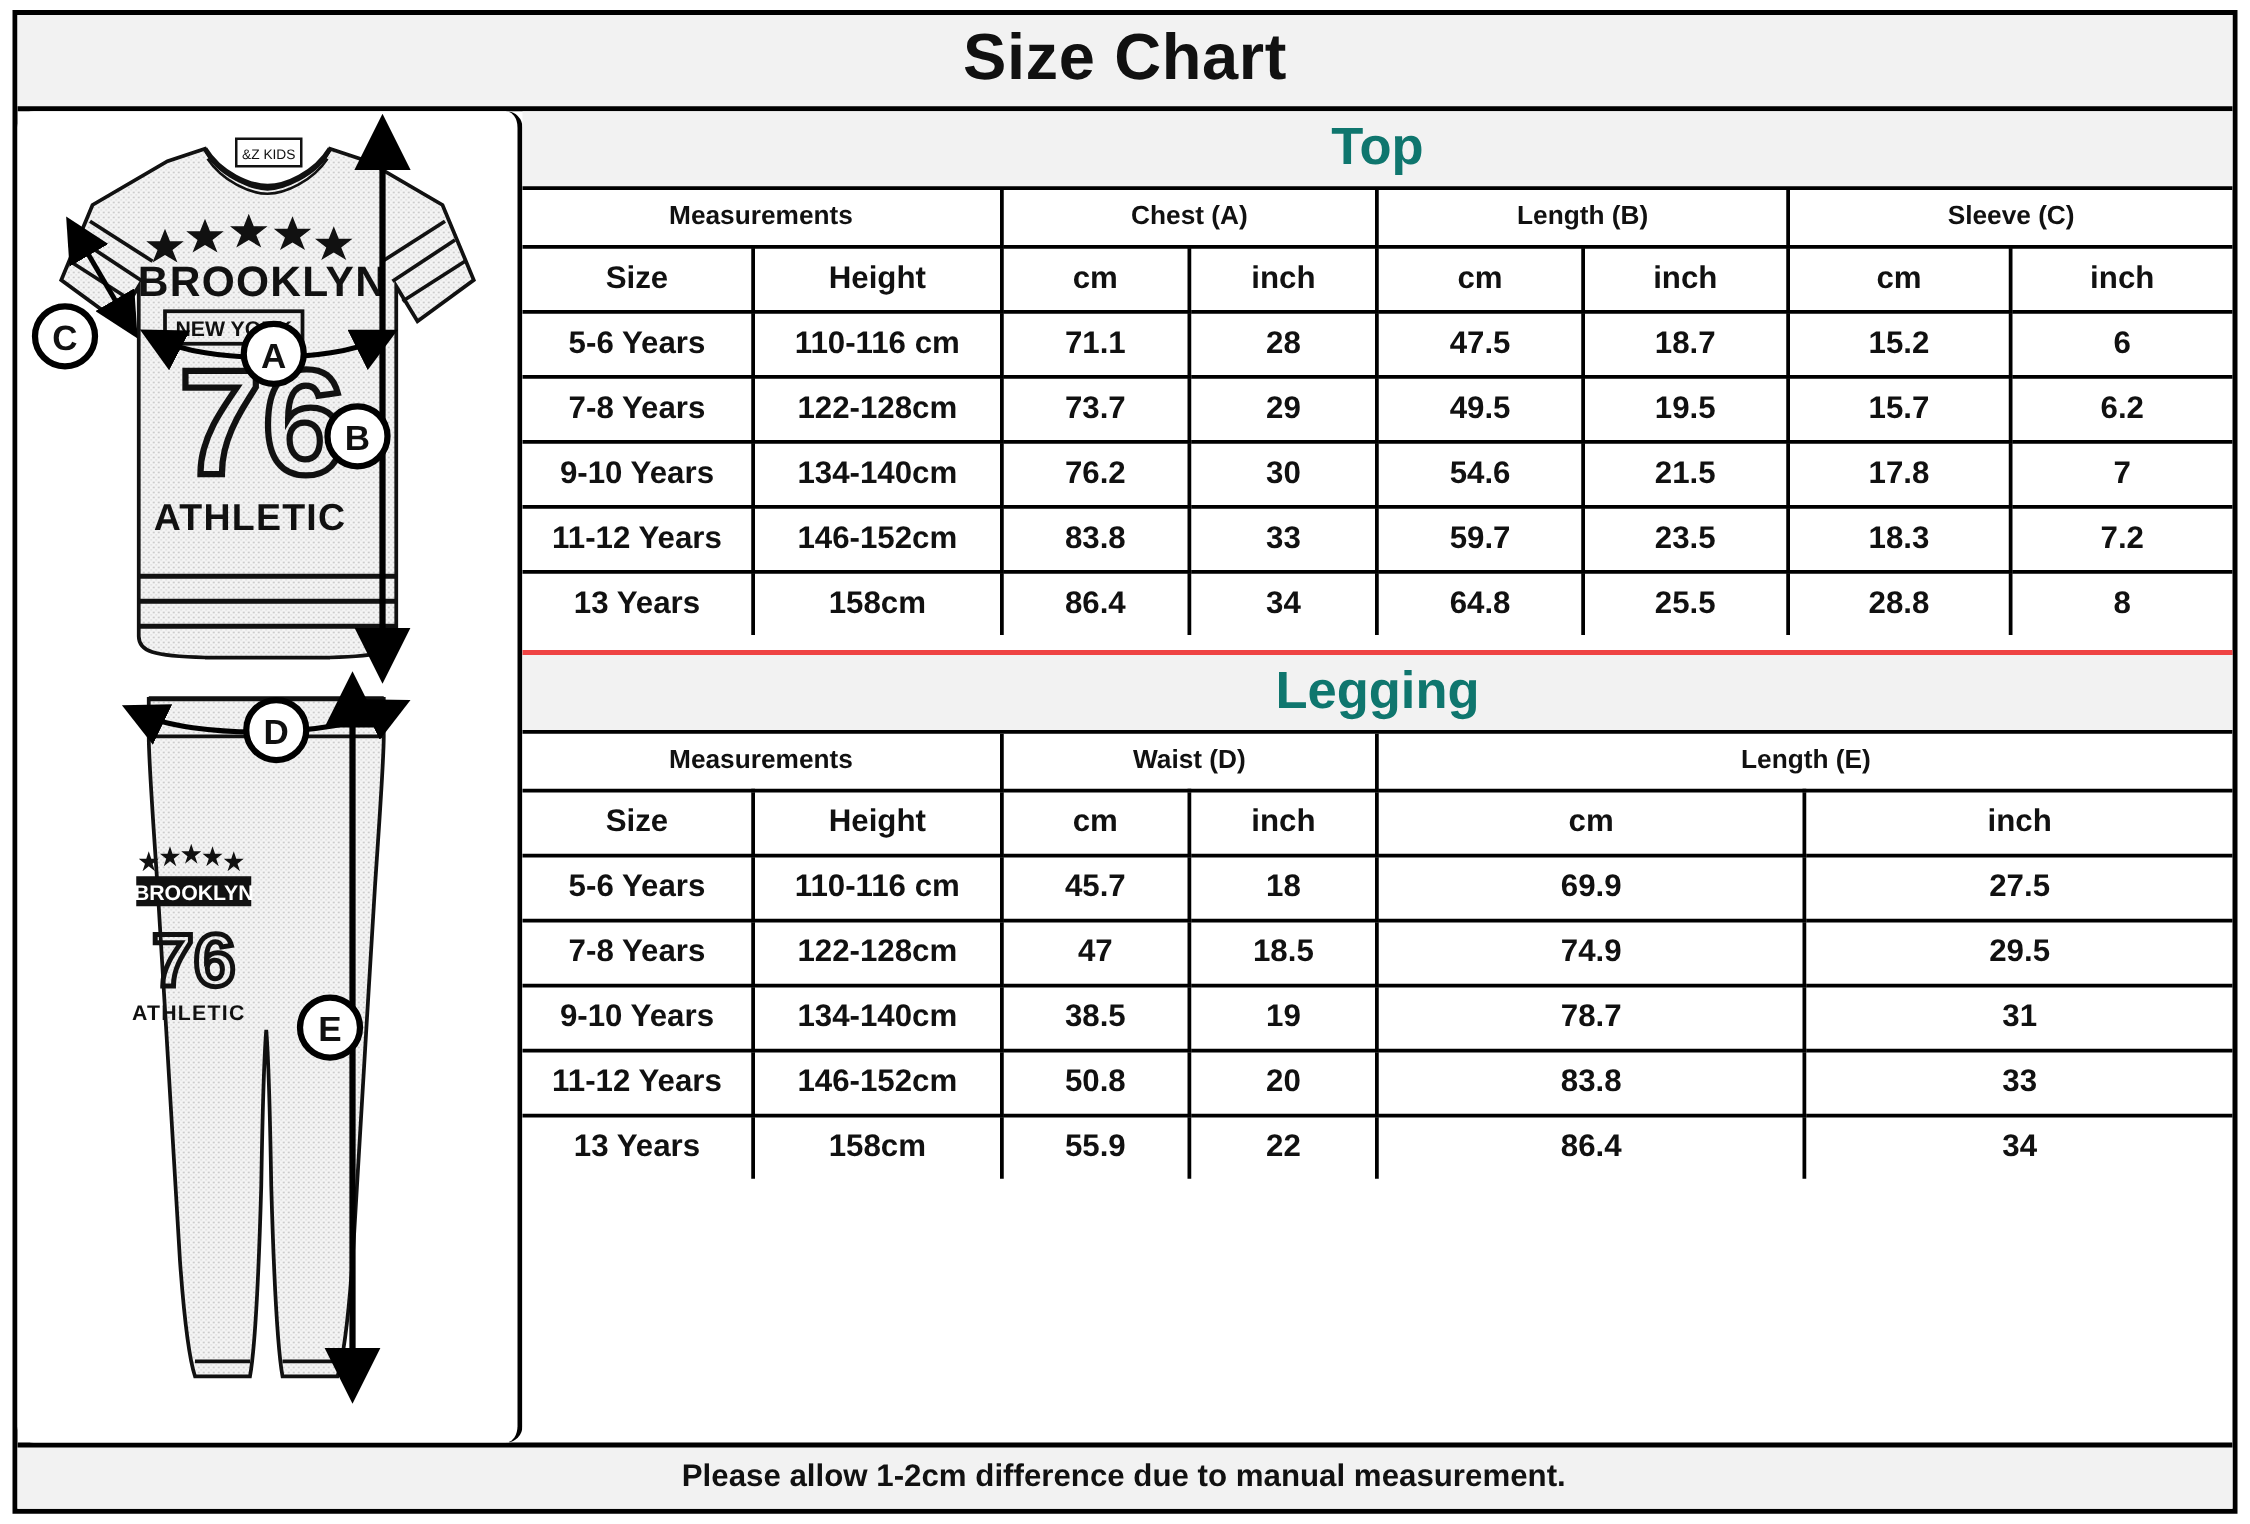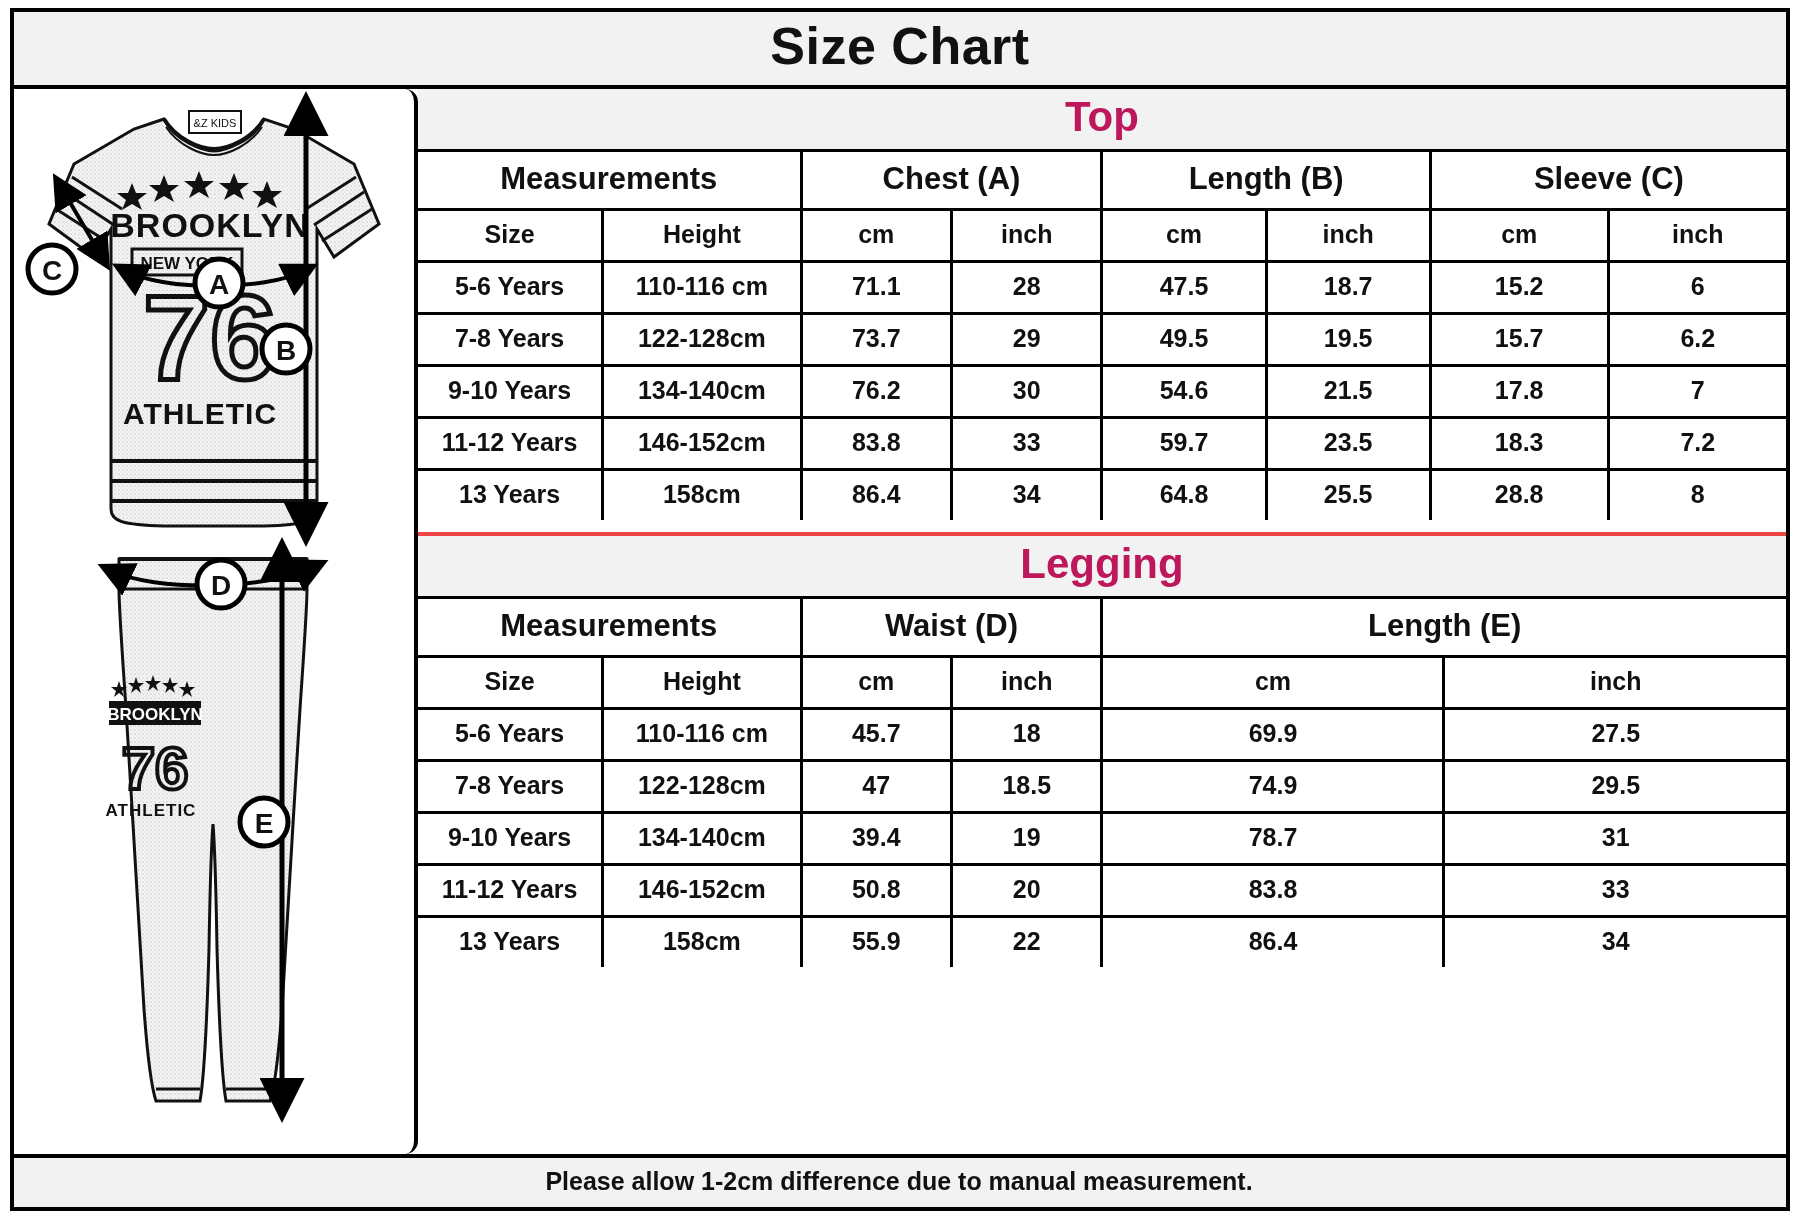--- a/index.html
+++ b/index.html
@@ -65,42 +65,42 @@
     flex: 1 1 auto;
     display: flex;
     flex-direction: column;
     min-width: 0;
   }
   .section-head {
     background: #f2f2f2;
     text-align: center;
     font-size: 42px;
     font-weight: bold;
-    color: #be185d;
+    color: #0f766e;
     padding: 4px 0 8px 0;
     border-bottom: 3px solid #000000;
   }
   table.sz {
     width: 100%;
     border-collapse: collapse;
     table-layout: fixed;
   }
   table.sz th, table.sz td {
     border: 3px solid #000000;
     border-left: 0;
     border-top: 0;
     text-align: center;
     font-size: 25px;
     font-weight: bold;
     color: #111111;
     padding: 9px 2px 11px 2px;
     white-space: nowrap;
   }
   table.sz th.hdr-big {
-    font-size: 31px;
+    font-size: 21px;
   }
   table.sz tr > th:last-child,
   table.sz tr > td:last-child {
     border-right: 0;
   }
   table.sz tr:last-child > td {
     border-bottom: 0;
   }
   .legging-block {
     border-top: 4px solid #ef4444;
@@ -368,21 +368,21 @@
                 <td>7-8 Years</td>
                 <td>122-128cm</td>
                 <td>47</td>
                 <td>18.5</td>
                 <td>74.9</td>
                 <td>29.5</td>
               </tr>
               <tr>
                 <td>9-10 Years</td>
                 <td>134-140cm</td>
-                <td>39.4</td>
+                <td>38.5</td>
                 <td>19</td>
                 <td>78.7</td>
                 <td>31</td>
               </tr>
               <tr>
                 <td>11-12 Years</td>
                 <td>146-152cm</td>
                 <td>50.8</td>
                 <td>20</td>
                 <td>83.8</td>

